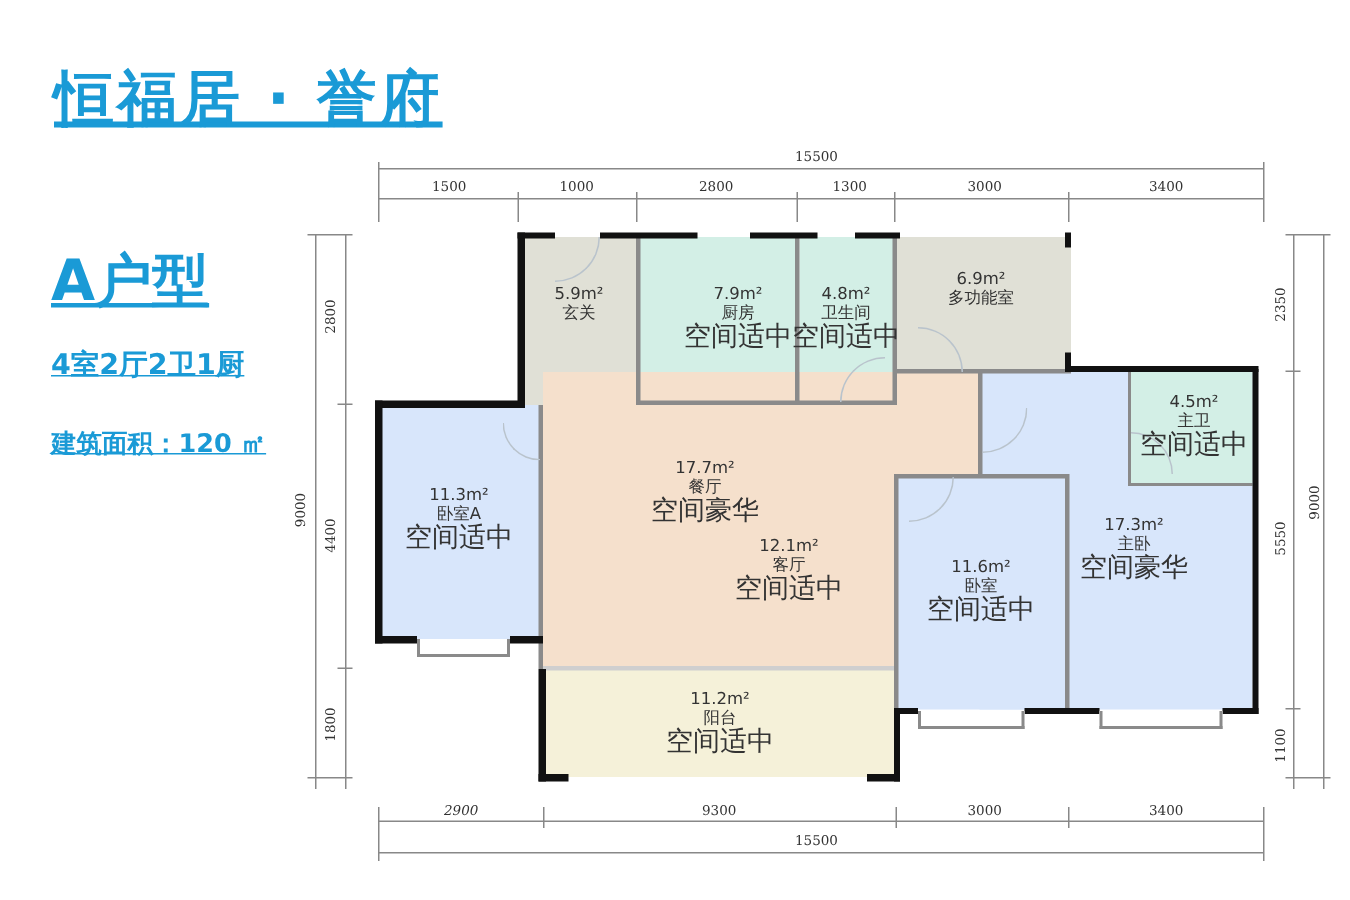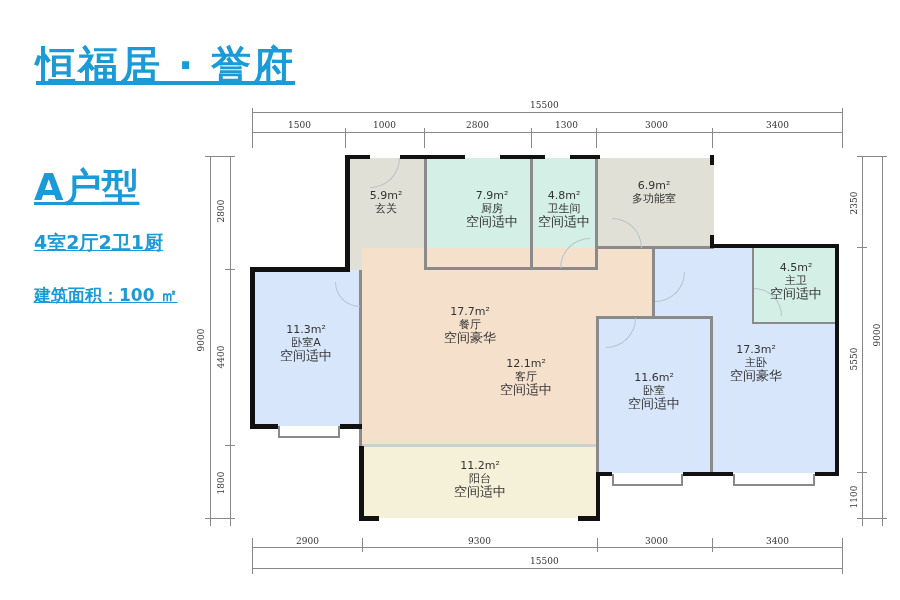--- a/index.html
+++ b/index.html
@@ -8,35 +8,35 @@
   .title { left:36px; top:38px; font-size:40px; color:#1a9ad6; font-weight:bold; letter-spacing:2px; white-space:nowrap; }
   .type { left:34px; top:162px; font-size:38px; color:#1a9ad6; font-weight:bold; white-space:nowrap; }
   .rooms { left:34px; top:230px; font-size:19px; color:#1a9ad6; font-weight:bold; white-space:nowrap; }
   .area { left:34px; top:284px; font-size:17px; color:#1a9ad6; font-weight:bold; white-space:nowrap; }
   .room { position:absolute; box-sizing:border-box; }
   .wall { position:absolute; background:#111; }
   .iwall { position:absolute; background:#8a8a8a; }
   .lbl { position:absolute; text-align:center; color:#333; line-height:1.15; transform:translateX(-50%); white-space:nowrap; }
   .lbl .a { font-size:11px; }
   .lbl .n { font-size:11px; }
-  .lbl .d { font-size:13px; }
+  .lbl .d { font-size:18px; }
   .dim { position:absolute; font-family:"DejaVu Serif", serif; font-size:9px; color:#333; }
   .hline { position:absolute; height:1px; background:#888; }
   .vline { position:absolute; width:1px; background:#888; }
   .vtxt { position:absolute; font-family:"DejaVu Serif", serif; font-size:9px; color:#333; transform:rotate(-90deg); transform-origin:center; white-space:nowrap; }
   .win { position:absolute; background:#fff; border:2px solid #8a8a8a; box-sizing:border-box; }
   .door { position:absolute; border:1px solid #b9c3cc; box-sizing:border-box; }
 </style>
 </head>
 <body>
 
 <div class="abs title">恒福居 · 誉府</div>
 <div class="abs type">A户型</div>
 <div class="abs rooms">4室2厅2卫1厨</div>
-<div class="abs area">建筑面积：100 ㎡</div>
+<div class="abs area">建筑面积：120 ㎡</div>
 
 <div class="hline" style="left:252px;top:112px;width:590px;"></div>
 <div class="dim" style="left:530px;top:100px;">15500</div>
 <div class="hline" style="left:252px;top:132px;width:590px;"></div>
 <div class="vline" style="left:252px;top:108px;height:40px;"></div>
 <div class="vline" style="left:345px;top:128px;height:20px;"></div>
 <div class="vline" style="left:424px;top:128px;height:20px;"></div>
 <div class="vline" style="left:531px;top:128px;height:20px;"></div>
 <div class="vline" style="left:596px;top:128px;height:20px;"></div>
 <div class="vline" style="left:712px;top:128px;height:20px;"></div>
@@ -48,21 +48,21 @@
 <div class="dim" style="left:645px;top:120px;">3000</div>
 <div class="dim" style="left:766px;top:120px;">3400</div>
 
 <div class="hline" style="left:252px;top:547px;width:590px;"></div>
 <div class="hline" style="left:252px;top:568px;width:590px;"></div>
 <div class="vline" style="left:252px;top:538px;height:36px;"></div>
 <div class="vline" style="left:362px;top:538px;height:14px;"></div>
 <div class="vline" style="left:597px;top:538px;height:14px;"></div>
 <div class="vline" style="left:712px;top:538px;height:14px;"></div>
 <div class="vline" style="left:842px;top:538px;height:36px;"></div>
-<div class="dim" style="left:296px;top:536px;">2900</div>
+<div class="dim" style="left:296px;top:536px;font-style:italic;">2900</div>
 <div class="dim" style="left:468px;top:536px;">9300</div>
 <div class="dim" style="left:645px;top:536px;">3000</div>
 <div class="dim" style="left:766px;top:536px;">3400</div>
 <div class="dim" style="left:530px;top:556px;">15500</div>
 
 <div class="vline" style="left:210px;top:156px;height:370px;"></div>
 <div class="vline" style="left:230px;top:156px;height:370px;"></div>
 <div class="hline" style="left:205px;top:156px;width:30px;"></div>
 <div class="hline" style="left:225px;top:269px;width:10px;"></div>
 <div class="hline" style="left:225px;top:445px;width:10px;"></div>

